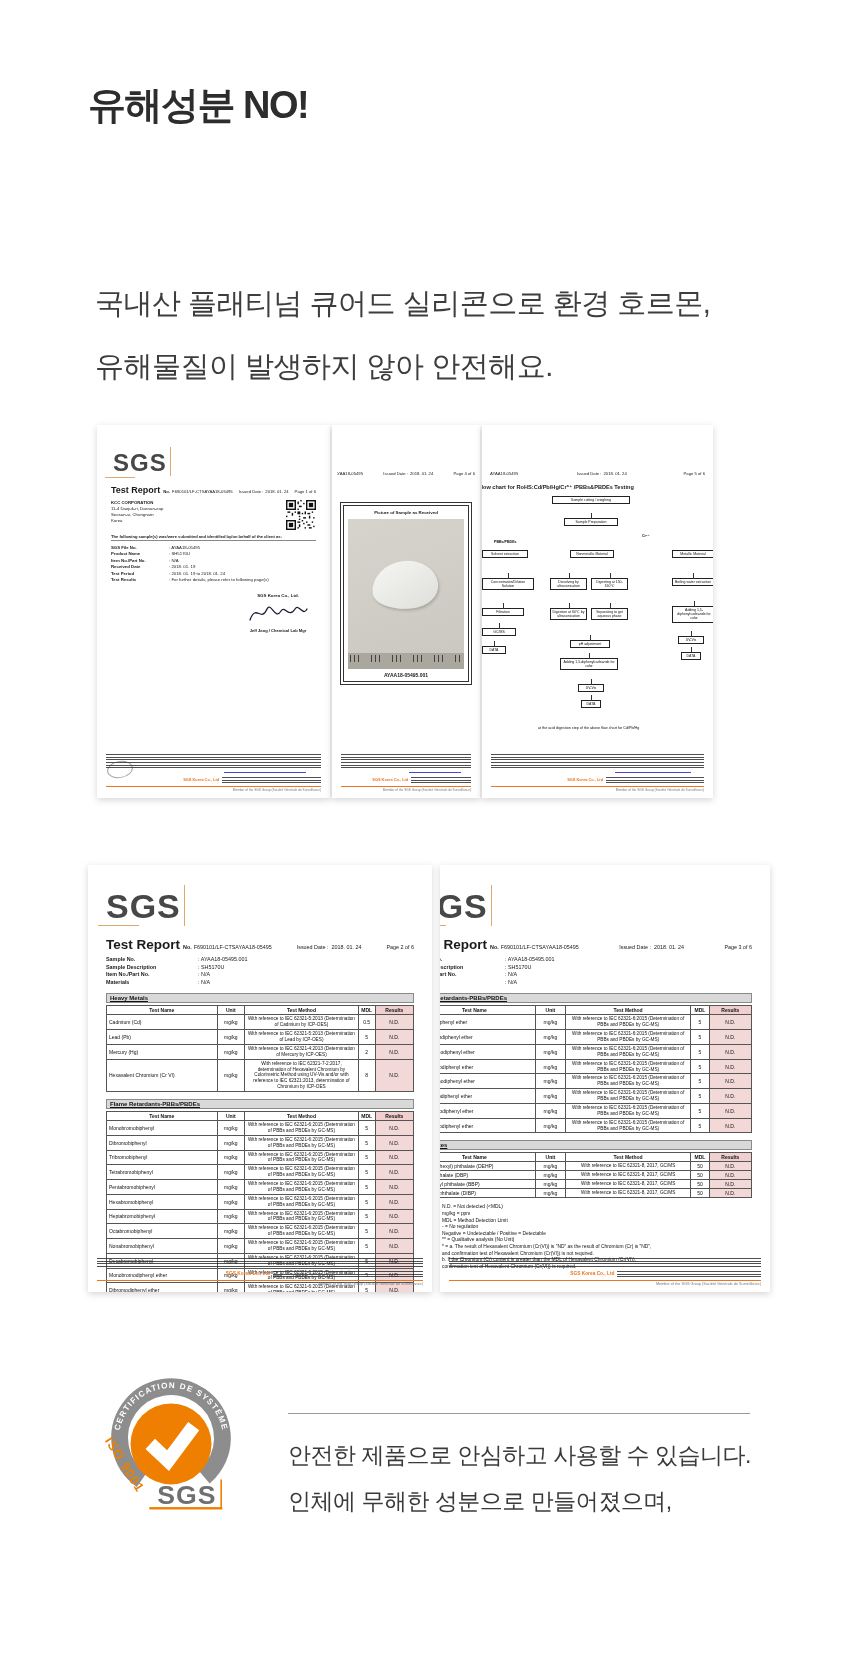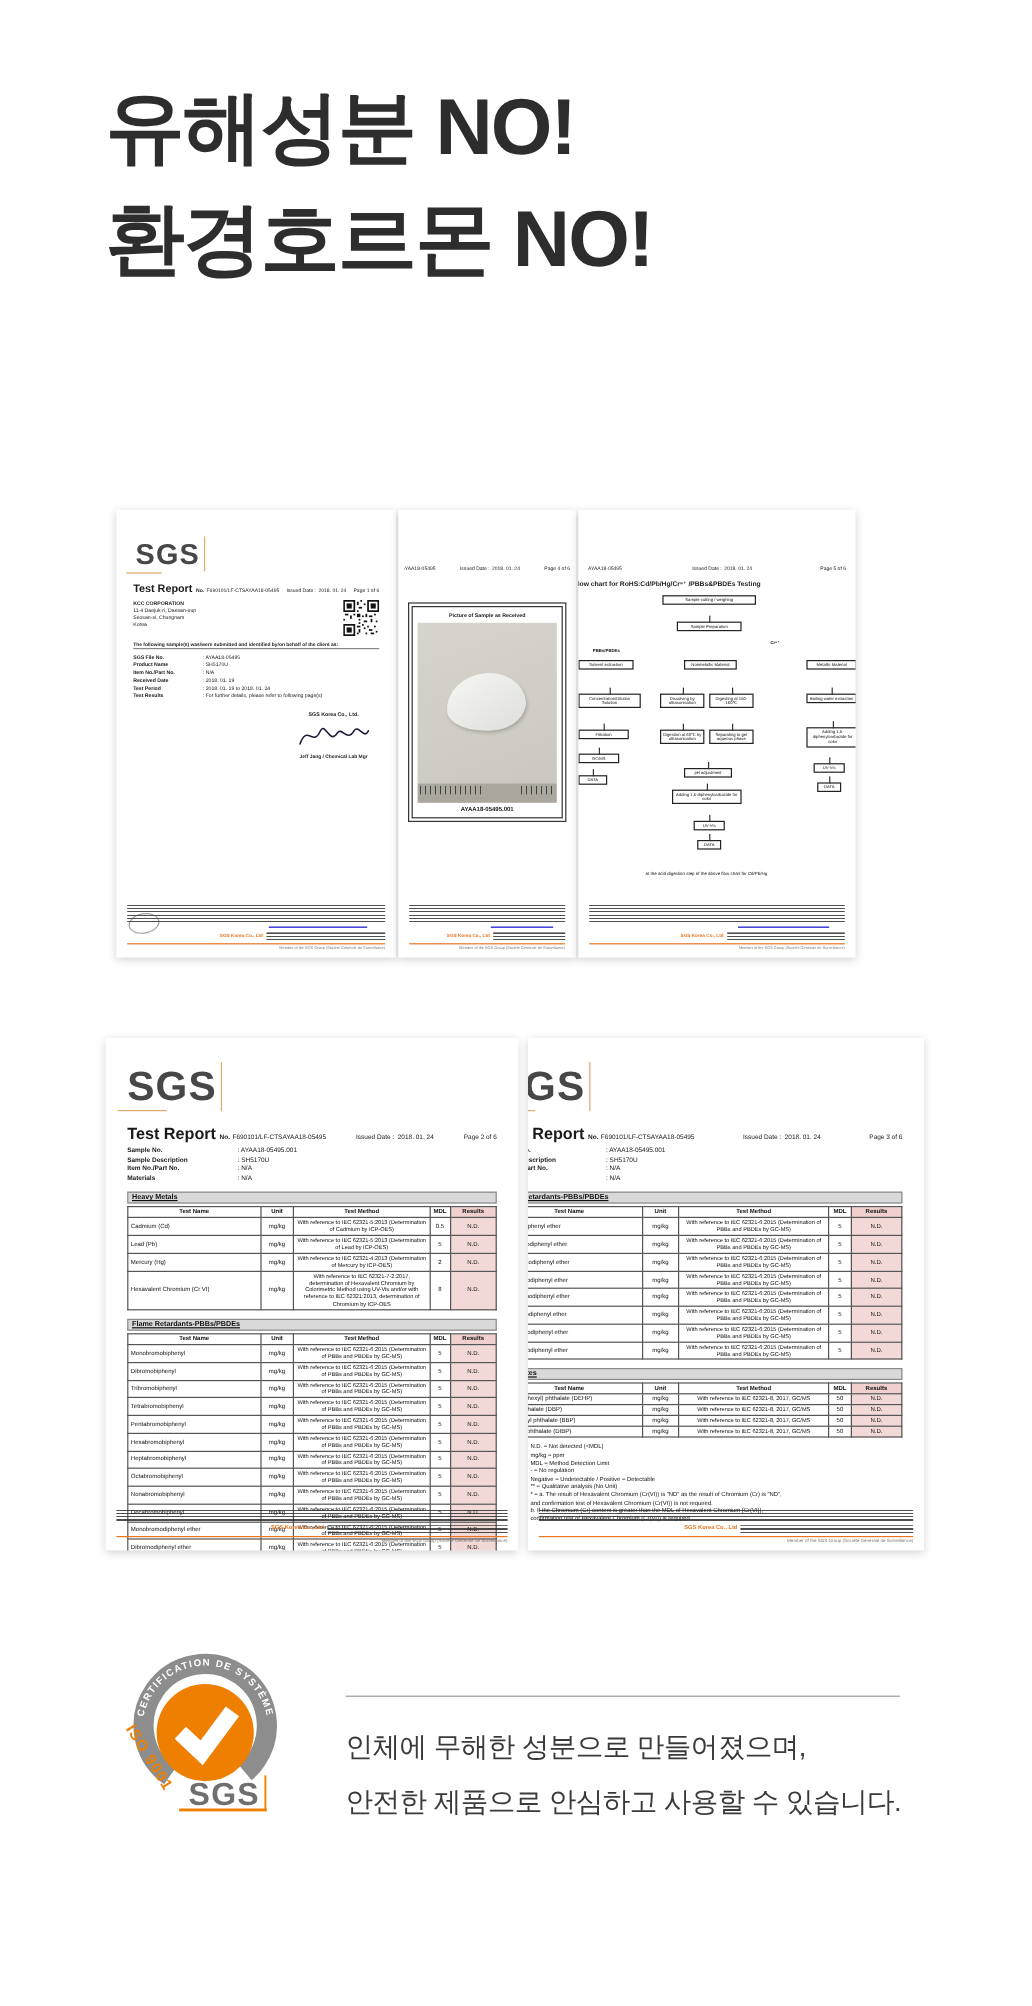--- a/index.html
+++ b/index.html
@@ -1,19 +1,19 @@
 <!DOCTYPE html>
 <html><head>
 <meta charset="utf-8">
 <style>
   html,body{margin:0;padding:0;background:#fff;font-family:"Liberation Sans","DejaVu Sans",sans-serif;}
   #canvas{position:relative;width:860px;height:1672px;background:#fff;overflow:hidden;margin:0 auto;}
 
   
-  .hero-title{position:absolute;left:88px;top:58px;font-size:66px;line-height:94px;font-weight:800;color:#2d2d2d;letter-spacing:-1.5px;}
+  .hero-title{position:absolute;left:88px;top:58px;font-size:38px;line-height:94px;font-weight:800;color:#2d2d2d;letter-spacing:-1.5px;}
   .hero-desc{position:absolute;left:95px;top:272px;font-size:29px;line-height:63px;font-weight:400;color:#3d3d3d;letter-spacing:-0.5px;}
 
   
   .docrow{position:absolute;display:flex;}
   .row1{left:97px;top:425px;width:616px;height:373px;gap:2px;}
   .row2{left:88px;top:865px;width:682px;height:427px;gap:8px;}
   .paper{background:#fff;box-shadow:0 2px 7px rgba(0,0,0,.17);position:relative;overflow:hidden;flex-shrink:0;color:#1a1a1a;}
   .r1p{height:373px;}
   .r2p{height:427px;}
   .p1{width:233px;}.p4{width:148px;}.p5{width:231px;}
@@ -116,21 +116,24 @@
   .cert-divider{position:absolute;left:288px;top:1413px;width:462px;height:0;border-top:1px solid #9a9a9a;}
   .cert-desc{position:absolute;left:288px;top:1432px;font-size:23px;line-height:46px;color:#3a3a3a;letter-spacing:-0.5px;}
 </style>
 </head>
 <body>
 
 <div id="canvas">
 
   <div class="hero-title">
     <div>유해성분 NO!</div>
-    <div>환경호르몬 NO!</div>
+  </div>
+  <div class="hero-desc">
+    <div>국내산 플래티넘 큐어드 실리콘으로 환경 호르몬,</div>
+    <div>유해물질이 발생하지 않아 안전해요.</div>
   </div>
 
   <div class="docrow row1">
 
     <div class="paper r1p p1 pinner">
       <div class="sgslogo sm"><span>SGS</span></div>
       <div class="rephead">
         <span class="rtl">Test Report</span>
         <span class="repno">No.</span>
         <span style="margin-left:2px">F690101/LF-CTSAYAA18-05495</span>
@@ -756,17 +759,17 @@
     <text x="2" y="92" font-size="13" font-weight="800" fill="#ee7f00" transform="rotate(58 14 98)" letter-spacing="1">ISO 9001</text>
     <circle cx="80" cy="88" r="41" fill="#ee7f00"></circle>
     <path d="M 59,88 L 77,105 L 103,70" fill="none" stroke="#ffffff" stroke-width="14"></path>
     <rect x="58" y="152" width="74" height="2.4" fill="#ee7f00"></rect>
     <rect x="130" y="124" width="1.6" height="30" fill="#ee7f00"></rect>
     <text x="66" y="149" font-size="27" font-weight="800" fill="#6f6f6f" letter-spacing="1">SGS</text>
   </svg>
 
   <div class="cert-divider"></div>
   <div class="cert-desc">
+    <div>안전한 제품으로 안심하고 사용할 수 있습니다.</div>
     <div>인체에 무해한 성분으로 만들어졌으며,</div>
-    <div>안전한 제품으로 안심하고 사용할 수 있습니다.</div>
   </div>
 
 </div>
 
 </body></html>

